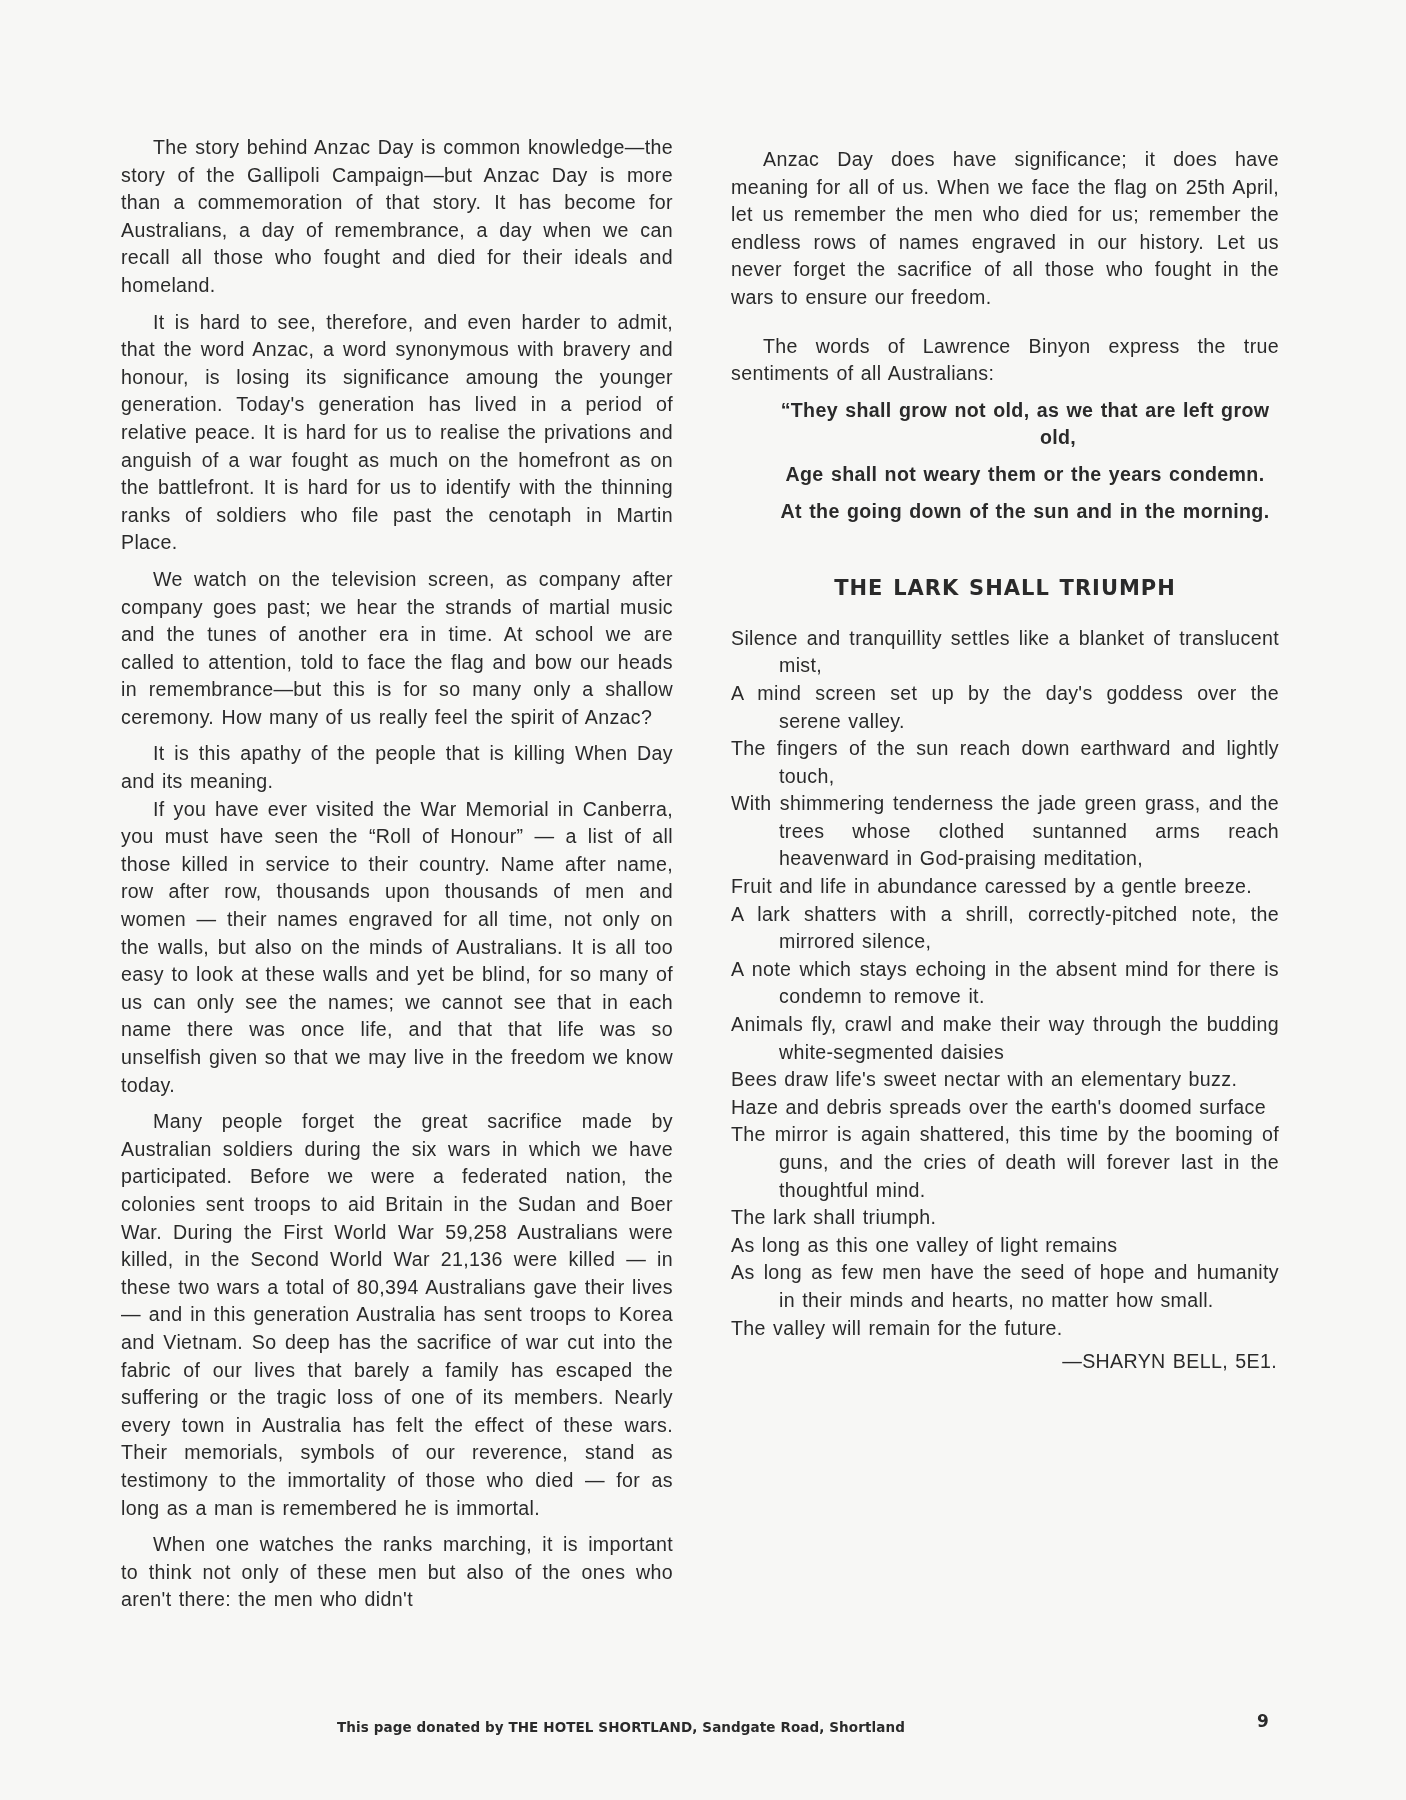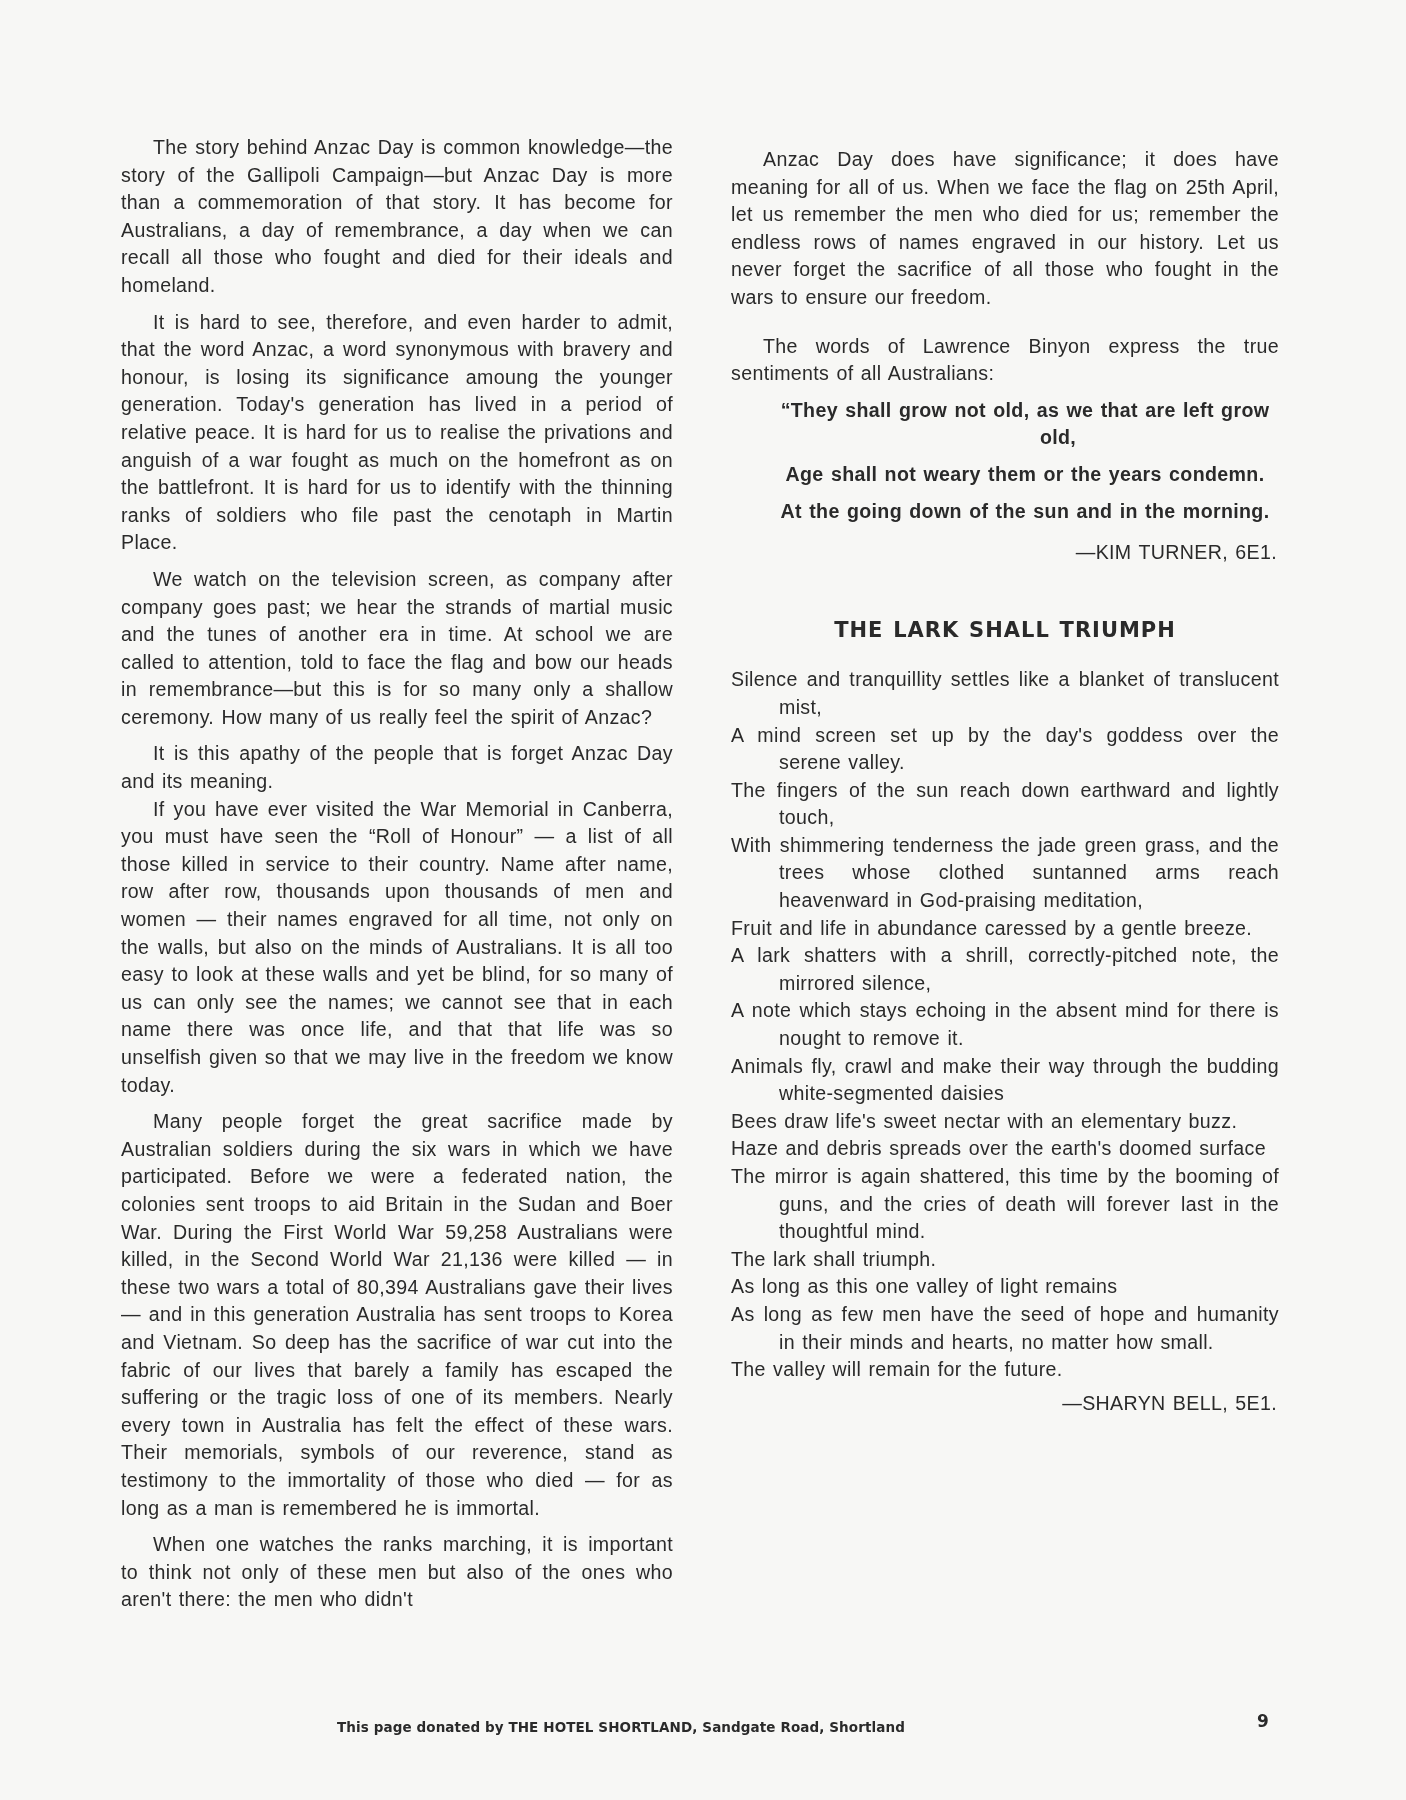--- a/index.html
+++ b/index.html
@@ -61,48 +61,47 @@
   </style>
 </head>
 <body>
 
 <div class="page">
 
   <div class="col col-left">
     <p class="para">The story behind Anzac Day is common knowledge—the story of the Gallipoli Campaign—but Anzac Day is more than a commemoration of that story. It has become for Australians, a day of remembrance, a day when we can recall all those who fought and died for their ideals and homeland.</p>
     <p class="para">It is hard to see, therefore, and even harder to admit, that the word Anzac, a word synonymous with bravery and honour, is losing its significance amoung the younger generation. Today's generation has lived in a period of relative peace. It is hard for us to realise the privations and anguish of a war fought as much on the homefront as on the battlefront. It is hard for us to identify with the thinning ranks of soldiers who file past the cenotaph in Martin Place.</p>
     <p class="para">We watch on the television screen, as company after company goes past; we hear the strands of martial music and the tunes of another era in time. At school we are called to attention, told to face the flag and bow our heads in remembrance—but this is for so many only a shallow ceremony. How many of us really feel the spirit of Anzac?</p>
-    <p class="para tight">It is this apathy of the people that is forget Anzac Day and its meaning.</p>
+    <p class="para tight">It is this apathy of the people that is killing When Day and its meaning.</p>
     <p class="para">If you have ever visited the War Memorial in Canberra, you must have seen the “Roll of Honour” — a list of all those killed in service to their country. Name after name, row after row, thousands upon thousands of men and women — their names engraved for all time, not only on the walls, but also on the minds of Australians. It is all too easy to look at these walls and yet be blind, for so many of us can only see the names; we cannot see that in each name there was once life, and that that life was so unselfish given so that we may live in the freedom we know today.</p>
     <p class="para">Many people forget the great sacrifice made by Australian soldiers during the six wars in which we have participated.   Before we were a federated nation, the colonies sent troops to aid Britain in the Sudan and Boer War. During the First World War 59,258 Australians were killed, in the Second World War 21,136 were killed — in these two wars a total of 80,394 Australians gave their lives — and in this generation Australia has sent troops to Korea and Vietnam. So deep has the sacrifice of war cut into the fabric of our lives that barely a family has escaped the suffering or the tragic loss of one of its members. Nearly every town in Australia has felt the effect of these wars.  Their memorials, symbols of our reverence, stand as testimony to the immortality of those who died — for as long as a man is remembered he is immortal.</p>
     <p class="para">When one watches the ranks marching, it is important to think not only of these men but also of the ones who aren't there: the men who didn't</p>
   </div>
 
   <div class="col col-right">
     <div class="spacer-sm"></div>
     <p class="para">Anzac Day does have significance; it does have meaning for all of us. When we face the flag on 25th April, let us remember the men who died for us; remember the endless rows of names engraved in our history. Let us never forget the sacrifice of all those who fought in the wars to ensure our freedom.</p>
     <div class="spacer-sm"></div>
     <p class="para">The words of Lawrence Binyon express the true sentiments of all Australians:</p>
 
     <div class="quote-block">
       <p class="qline">“They shall grow not old, as we that are left grow old,</p>
       <p class="qline">Age shall not weary them or the years condemn.</p>
       <p class="qline">At the going down of the sun and in the morning.</p>
     </div>
-    <p class="byline kim">—KIM TURNER, 6E1.</p>
 
     <h2 class="poem-title">THE LARK SHALL TRIUMPH</h2>
     <div>
       <p class="pline">Silence and tranquillity settles like a blanket of translucent mist,</p>
       <p class="pline">A mind screen set up by the day's goddess over the serene valley.</p>
       <p class="pline">The fingers of the sun reach down earthward and lightly touch,</p>
       <p class="pline">With shimmering tenderness the jade green grass, and the trees whose clothed suntanned arms reach heavenward in God-praising meditation,</p>
       <p class="pline">Fruit and life in abundance caressed by a gentle breeze.</p>
       <p class="pline">A lark shatters with a shrill, correctly-pitched note, the mirrored silence,</p>
-      <p class="pline">A note which stays echoing in the absent mind for there is nought to remove it.</p>
+      <p class="pline">A note which stays echoing in the absent mind for there is condemn to remove it.</p>
       <p class="pline">Animals fly, crawl and make their way through the budding white-segmented daisies</p>
       <p class="pline">Bees draw life's sweet nectar with an elementary buzz.</p>
       <p class="pline">Haze and debris spreads over the earth's doomed surface</p>
       <p class="pline">The mirror is again shattered, this time by the booming of guns, and the cries of death will forever last in the thoughtful mind.</p>
       <p class="pline">The lark shall triumph.</p>
       <p class="pline">As long as this one valley of light remains</p>
       <p class="pline">As long as few men have the seed of hope and humanity in their minds and hearts, no matter how small.</p>
       <p class="pline">The valley will remain for the future.</p>
     </div>
     <p class="byline">—SHARYN BELL, 5E1.</p>

